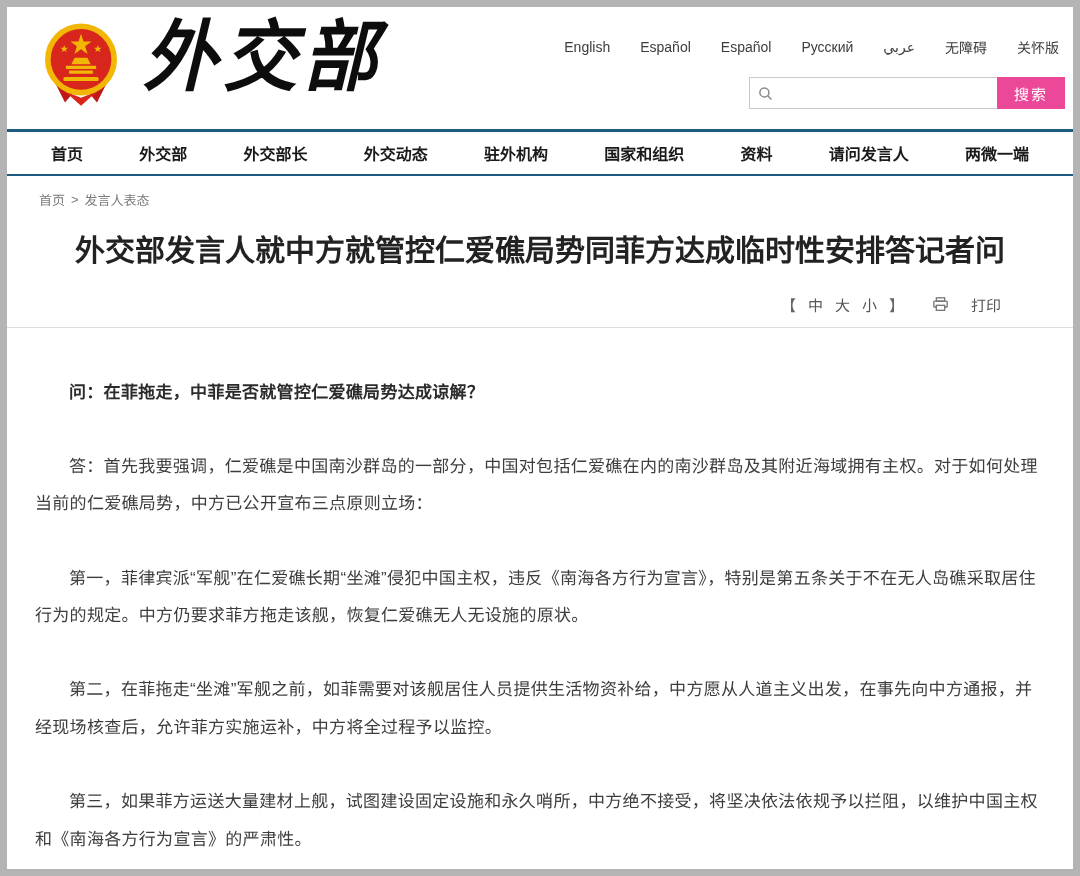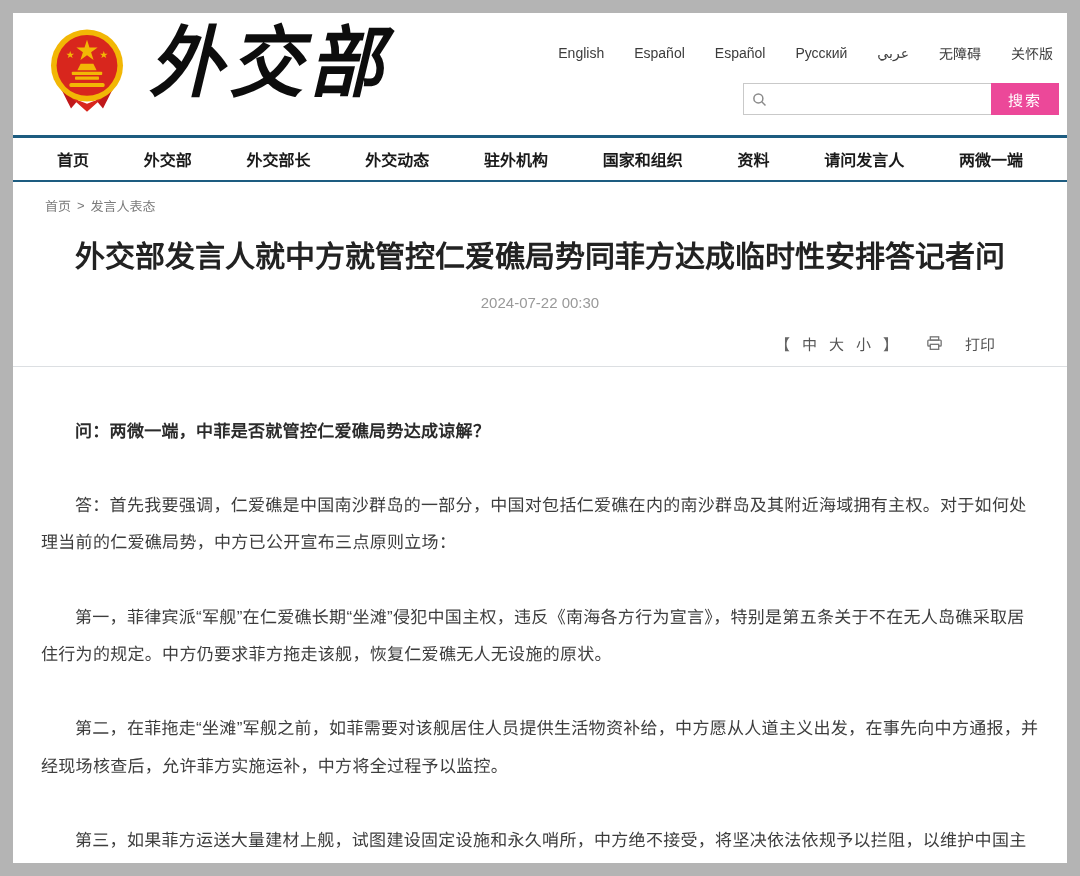--- a/index.html
+++ b/index.html
@@ -2,21 +2,21 @@
 <html lang="zh-CN"><head>
 <meta charset="utf-8">
 <style>
   html,body{margin:0;padding:0;}
   body{
     width:1080px;height:876px;
     background:#b4b4b4;
     font-family:"Liberation Sans","DejaVu Sans",sans-serif;
     -webkit-font-smoothing:antialiased;
   }
-  .frame{box-sizing:border-box;width:1080px;height:876px;padding:13px;}
+  .frame{box-sizing:border-box;width:1080px;height:876px;padding:7px;}
   .page{position:relative;width:100%;height:100%;background:#fff;overflow:hidden;}
 
   
   .header{position:relative;height:122px;background:#fff;}
   .emblem{position:absolute;left:34px;top:14px;width:80px;height:88px;}
   .logo-script{
     position:absolute;left:136px;top:6px;
     font-family:"DejaVu Serif","Liberation Serif",serif;
     font-size:74px;font-weight:900;font-style:italic;
     letter-spacing:6px;color:#0d0d0d;line-height:1.2;
@@ -150,21 +150,20 @@
       <span class="nav-item">两微一端</span>
     </div>
 
     <div class="breadcrumb">
       <span class="crumb">首页</span>
       <span>&gt;</span>
       <span class="crumb">发言人表态</span>
     </div>
 
     <h1 class="article-title">外交部发言人就中方就管控仁爱礁局势同菲方达成临时性安排答记者问</h1>
-    <div class="article-date">2024-07-22 00:30</div>
 
     <div class="tools-row">
       <div class="size-group">
         <span class="bracket">【</span>
         <span>中</span>
         <span>大</span>
         <span>小</span>
         <span class="bracket">】</span>
       </div>
       <div class="print-group">
@@ -173,21 +172,21 @@
           <rect x="2" y="5" width="16" height="7" rx="1" fill="none" stroke="#777" stroke-width="1.6"></rect>
           <rect x="5" y="10" width="10" height="6" fill="#fff" stroke="#777" stroke-width="1.6"></rect>
         </svg>
         <span>打印</span>
       </div>
     </div>
 
     <div class="divider"></div>
 
     <div class="content">
-      <p class="q">问：两微一端，中菲是否就管控仁爱礁局势达成谅解？</p>
+      <p class="q">问：在菲拖走，中菲是否就管控仁爱礁局势达成谅解？</p>
       <p>答：首先我要强调，仁爱礁是中国南沙群岛的一部分，中国对包括仁爱礁在内的南沙群岛及其附近海域拥有主权。对于如何处理当前的仁爱礁局势，中方已公开宣布三点原则立场：</p>
       <p>第一，菲律宾派“军舰”在仁爱礁长期“坐滩”侵犯中国主权，违反《南海各方行为宣言》，特别是第五条关于不在无人岛礁采取居住行为的规定。中方仍要求菲方拖走该舰，恢复仁爱礁无人无设施的原状。</p>
       <p>第二，在菲拖走“坐滩”军舰之前，如菲需要对该舰居住人员提供生活物资补给，中方愿从人道主义出发，在事先向中方通报，并经现场核查后，允许菲方实施运补，中方将全过程予以监控。</p>
       <p>第三，如果菲方运送大量建材上舰，试图建设固定设施和永久哨所，中方绝不接受，将坚决依法依规予以拦阻，以维护中国主权和《南海各方行为宣言》的严肃性。</p>
 
     </div>
 
   </div>
 </div>
 

